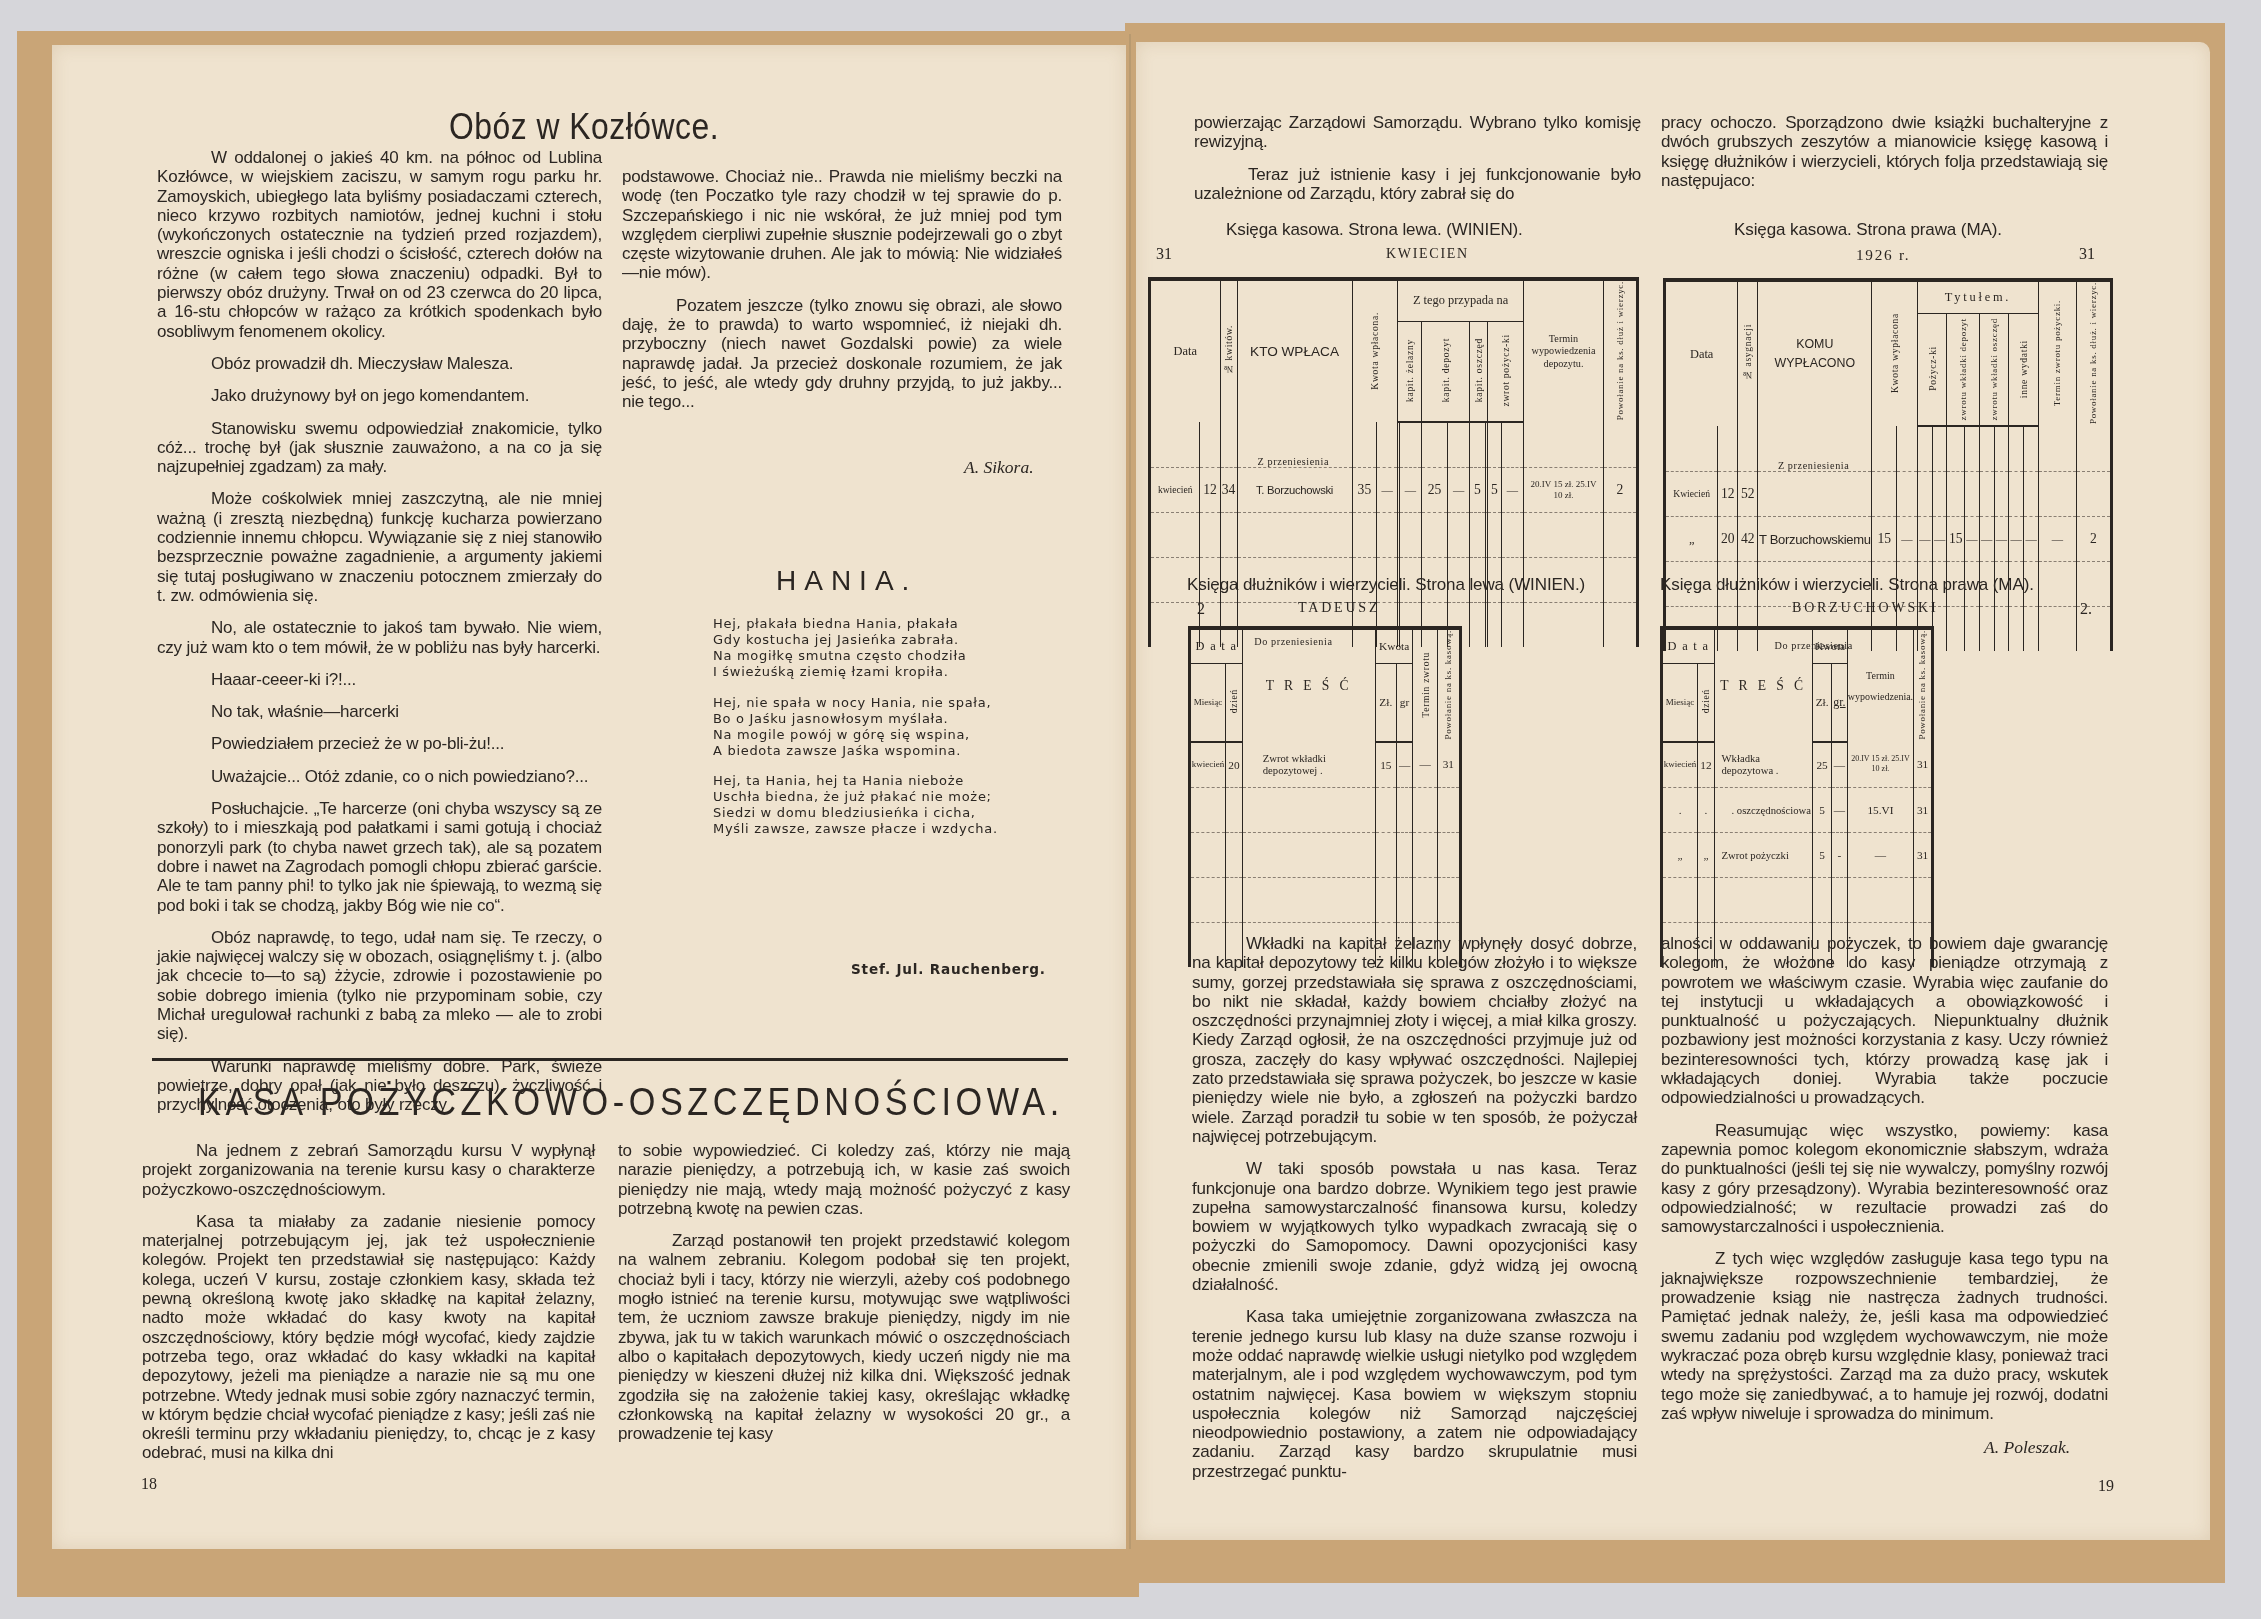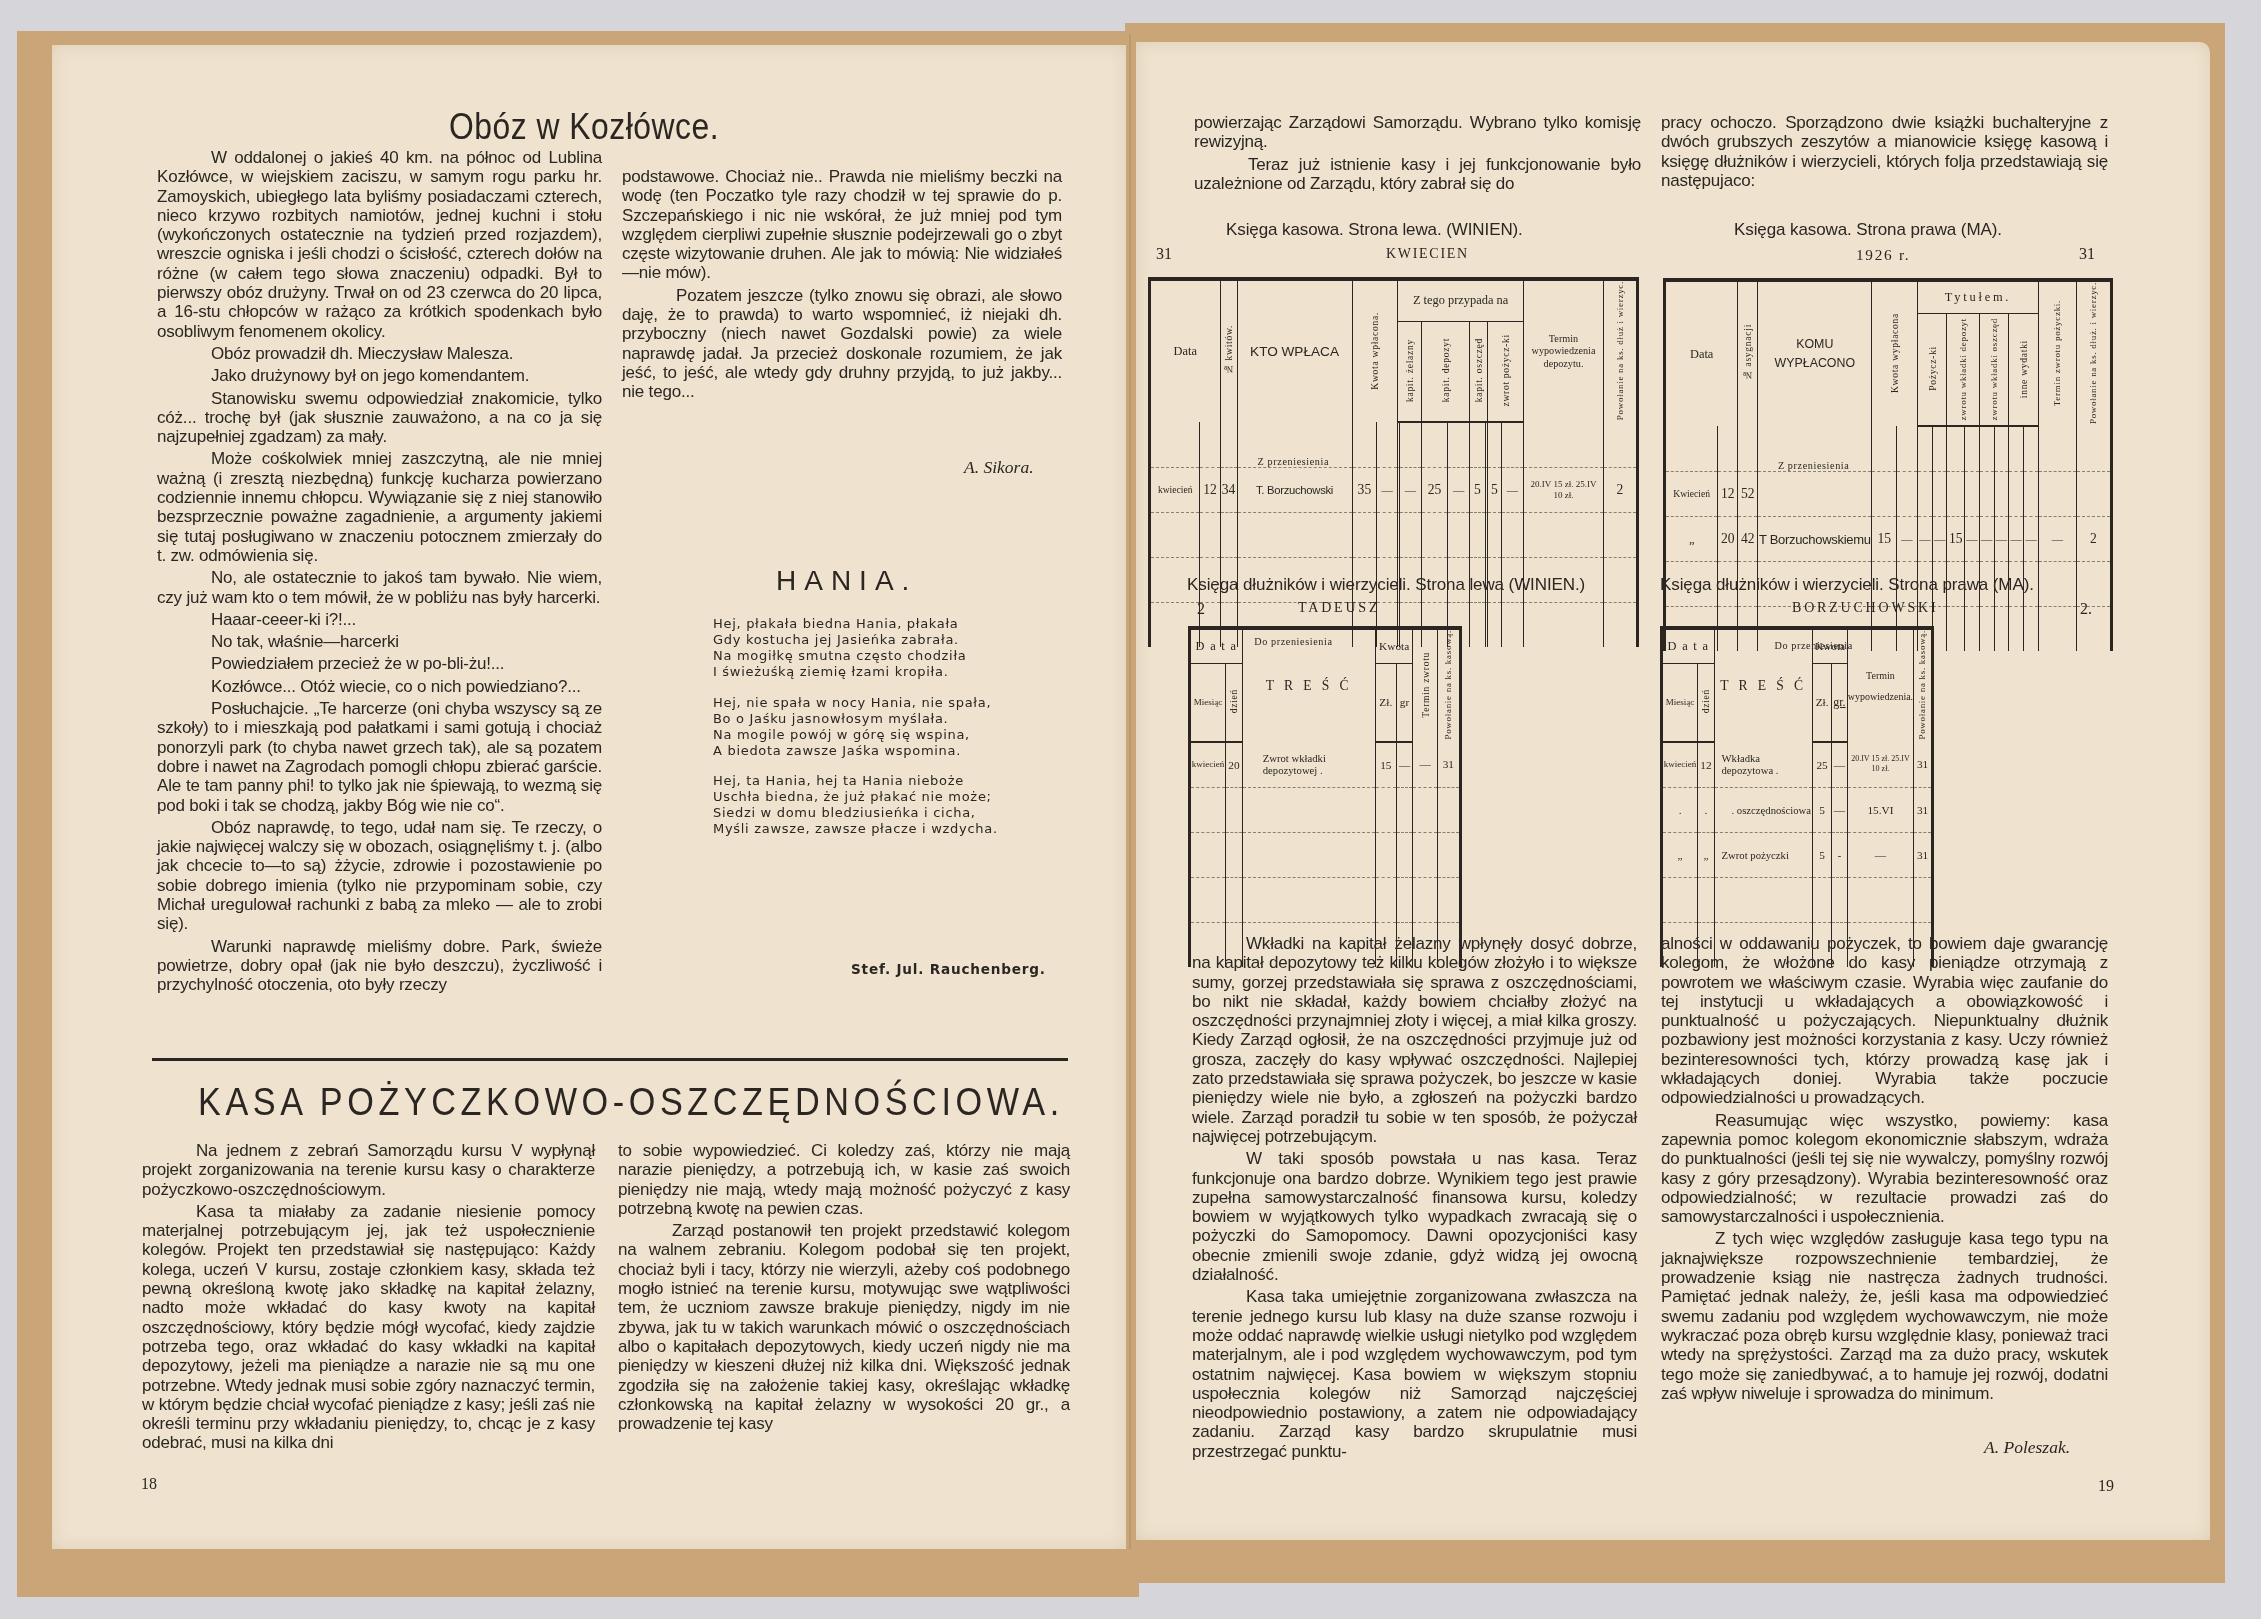--- a/index.html
+++ b/index.html
@@ -8,21 +8,21 @@
   .cover-left{left:17px;top:31px;width:1122px;height:1566px;}
   .cover-right{left:1125px;top:22.6px;width:1100px;height:1560px;}
   .page{position:absolute;background:#efe3cf;box-shadow:inset 0 0 17px rgba(150,110,60,.18);}
   .page-left{left:52px;top:45px;width:1074px;height:1504px;}
   .page-right{left:1136px;top:42px;width:1074px;height:1498px;border-top-right-radius:10.2px;}
   .gutter{position:absolute;left:1129px;top:34px;width:1.7px;height:1515px;background:#b89a70;}
   .abs{position:absolute;}
   .txt{font-size:17px;line-height:19.3px;text-align:justify;font-family:"Liberation Sans",sans-serif;letter-spacing:-0.2px;transform-origin:0 0;}
   .txt p{margin:0;text-indent:54px;}
   .txt p.ni{text-indent:0;}
-  .txt p.gap{margin-top:3px;}
+  .txt p.gap{margin-top:13px;}
   h1.title{font-family:"Liberation Sans",sans-serif;font-size:37px;font-weight:normal;margin:0;letter-spacing:0.6px;transform:scaleX(.86);transform-origin:0 0;}
   .h-kasa{font-family:"Liberation Sans",sans-serif;font-size:38px;letter-spacing:5.1px;font-weight:normal;transform:scaleX(.9);transform-origin:0 0;}
   .h-hania{font-family:"Liberation Sans",sans-serif;font-size:28px;letter-spacing:8px;}
   .poem{font-family:"DejaVu Sans",sans-serif;font-size:13px;line-height:16px;letter-spacing:0.7px;}
   .poem .stanza{margin-bottom:14.7px;}
   .sig{font-style:italic;font-size:17.5px;font-family:"Liberation Serif",serif;}
   .sig-bold{font-family:"DejaVu Sans",sans-serif;font-weight:bold;font-size:13.6px;letter-spacing:0.8px;}
   .rule{position:absolute;background:#2b2622;}
   .pno{font-size:16px;font-family:"Liberation Serif",serif;}
   .tcap{font-size:17px;font-family:"Liberation Sans",sans-serif;letter-spacing:-0.1px;}
@@ -52,21 +52,21 @@
 <div class="txt abs" id="camp-col1" style="left:157px;top:148px;width:445px;">
     <p>W oddalonej o jakieś 40 km. na północ od Lublina Kozłówce, w wiejskiem zaciszu, w samym rogu parku hr. Zamoyskich, ubiegłego lata byliśmy posiadaczami czterech, nieco krzywo rozbitych namiotów, jednej kuchni i stołu (wykończonych ostatecznie na tydzień przed rozjazdem), wreszcie ogniska i jeśli chodzi o ścisłość, czterech dołów na różne (w całem tego słowa znaczeniu) odpadki. Był to pierwszy obóz drużyny. Trwał on od 23 czerwca do 20 lipca, a 16-stu chłopców w rażąco za krótkich spodenkach było osobliwym fenomenem okolicy.</p>
     <p class="gap">Obóz prowadził dh. Mieczysław Malesza.</p>
     <p class="gap">Jako drużynowy był on jego komendantem.</p>
     <p class="gap">Stanowisku swemu odpowiedział znakomicie, tylko cóż... trochę był (jak słusznie zauważono, a na co ja się najzupełniej zgadzam) za mały.</p>
     <p class="gap">Może cośkolwiek mniej zaszczytną, ale nie mniej ważną (i zresztą niezbędną) funkcję kucharza powierzano codziennie innemu chłopcu. Wywiązanie się z niej stanowiło bezsprzecznie poważne zagadnienie, a argumenty jakiemi się tutaj posługiwano w znaczeniu potocznem zmierzały do t. zw. odmówienia się.</p>
     <p class="gap">No, ale ostatecznie to jakoś tam bywało. Nie wiem, czy już wam kto o tem mówił, że w pobliżu nas były harcerki.</p>
     <p class="gap">Haaar-ceeer-ki i?!...</p>
     <p class="gap">No tak, właśnie—harcerki</p>
     <p class="gap">Powiedziałem przecież że w po-bli-żu!...</p>
-    <p class="gap">Kozłówce... Otóż wiecie, co o nich powiedziano?...</p>
+    <p class="gap">Uważajcie... Otóż zdanie, co o nich powiedziano?...</p>
     <p class="gap">Posłuchajcie. „Te harcerze (oni chyba wszyscy są ze szkoły) to i mieszkają pod pałatkami i sami gotują i chociaż ponorzyli park (to chyba nawet grzech tak), ale są pozatem dobre i nawet na Zagrodach pomogli chłopu zbierać garście. Ale te tam panny phi! to tylko jak nie śpiewają, to wezmą się pod boki i tak se chodzą, jakby Bóg wie nie co“.</p>
     <p class="gap">Obóz naprawdę, to tego, udał nam się. Te rzeczy, o jakie najwięcej walczy się w obozach, osiągnęliśmy t. j. (albo jak chcecie to—to są) żżycie, zdrowie i pozostawienie po sobie dobrego imienia (tylko nie przypominam sobie, czy Michał uregulował rachunki z babą za mleko — ale to zrobi się).</p>
     <p class="gap">Warunki naprawdę mieliśmy dobre. Park, świeże powietrze, dobry opał (jak nie było deszczu), życzliwość i przychylność otoczenia, oto były rzeczy</p>
   </div>
 <div class="txt abs" id="camp-col2" style="left:622px;top:167px;width:440px;">
     <p class="ni">podstawowe. Chociaż nie.. Prawda nie mieliśmy beczki na wodę (ten Poczatko tyle razy chodził w tej sprawie do p. Szczepańskiego i nic nie wskórał, że już mniej pod tym względem cierpliwi zupełnie słusznie podejrzewali go o zbyt częste wizytowanie druhen. Ale jak to mówią: Nie widziałeś—nie mów).</p>
     <p class="gap">Pozatem jeszcze (tylko znowu się obrazi, ale słowo daję, że to prawda) to warto wspomnieć, iż niejaki dh. przyboczny (niech nawet Gozdalski powie) za wiele naprawdę jadał. Ja przecież doskonale rozumiem, że jak jeść, to jeść, ale wtedy gdy druhny przyjdą, to już jakby... nie tego...</p>
   </div>
 <div class="sig abs" style="left:964px;top:457px;">A. Sikora.</div>
 

